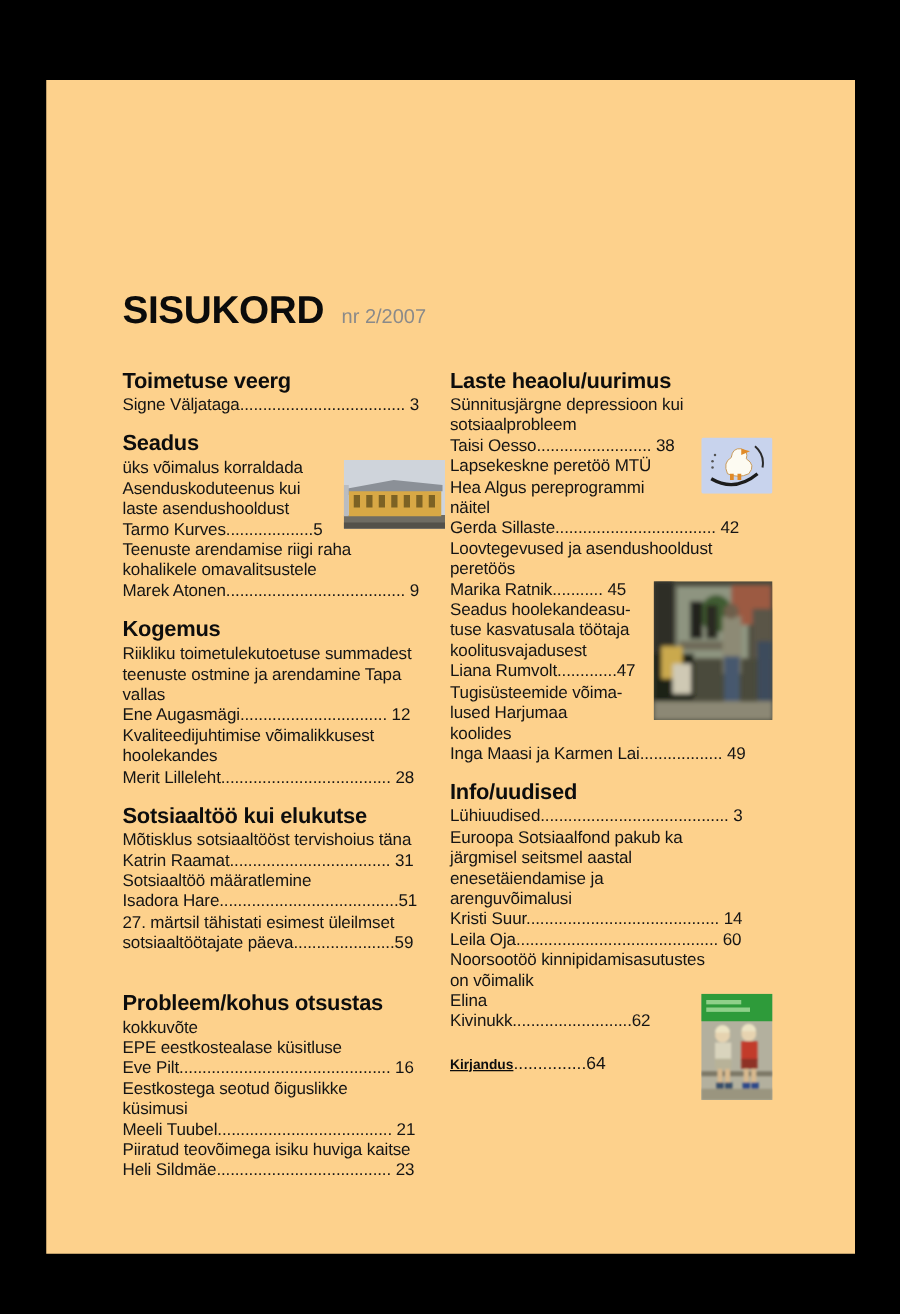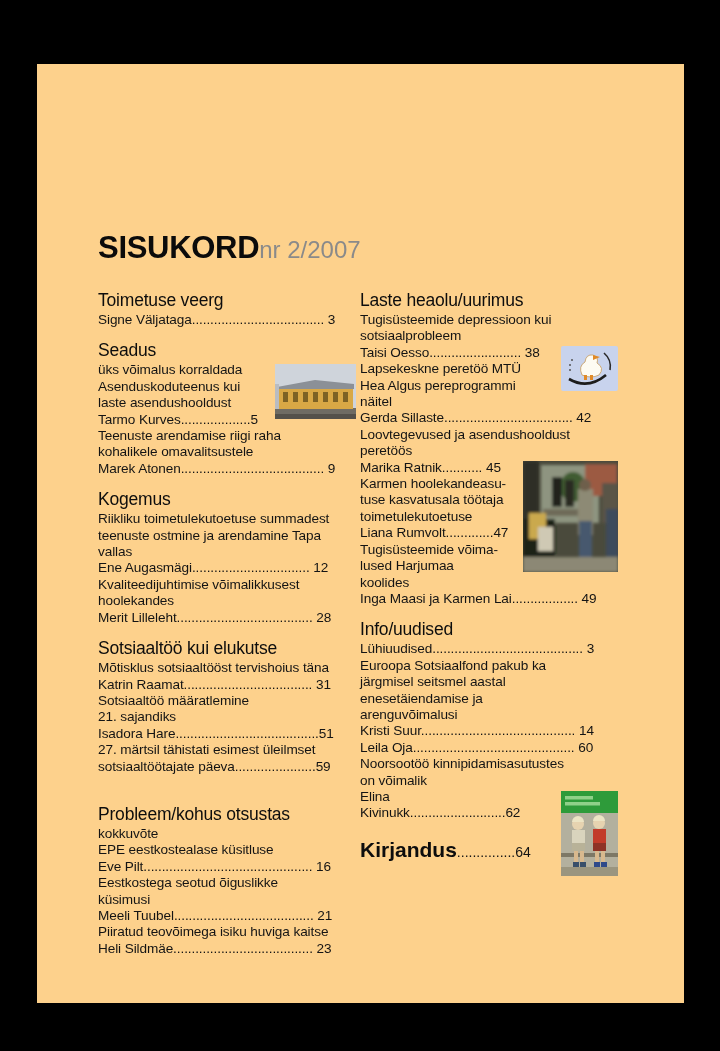--- a/index.html
+++ b/index.html
@@ -16,38 +16,38 @@
     background:var(--page-bg,#fdd18c);
     box-sizing:border-box;
     padding:168px 0 0 61px;
     overflow:hidden;
   }
   h1 {
     margin:0; font-size:31px; line-height:31px;
     font-weight:700; color:#0b0b0b; letter-spacing:-0.3px;
   }
   .issue {
-    font-size:24px; font-weight:400;
-    color:var(--issue,#8a8a8a); margin-left:0; letter-spacing:0;text-align:center;
+    font-size:16px; font-weight:400;
+    color:var(--issue,#8a8a8a); margin-left:14px; letter-spacing:0;text-align:center;
   }
   .columns { display:flex; gap:4px; margin-top:26px; }
   .col { width:258px; }
   section { margin:0; }
   h2 {
     font-size:17.5px; line-height:19px; margin:13px 0 2px;
-    color:var(--heading,#0d0d0d); font-weight:400; letter-spacing:-0.2px;
+    color:var(--heading,#0d0d0d); font-weight:700; letter-spacing:-0.2px;
   }
   .col section:first-child h2 { margin-top:0; }
   section.gap-lg h2 { margin-top:30px; }
   .ln {
     font-size:13.6px; line-height:16.4px;
     color:var(--text,#141414); letter-spacing:-0.1px;
   }
   .kirjandus { margin-top:16px; }
-  .k-label { font-size:21px; font-weight:700; color:var(--heading,#0d0d0d); }
+  .k-label { font-size:11px; font-weight:700; color:var(--heading,#0d0d0d);text-decoration:underline; }
   .k-trail { font-size:14px; color:var(--text,#141414);text-align:right; }
 
   
   .ph { float:right; display:block; }
   .ph svg { display:block; }
   .building { width:81px; height:55px; margin:2px 0 4px 7px; }
   .goose    { width:57px; height:45px; margin:1px 0 3px 7px; }
   .hallway  { width:95px; height:111px; margin:1px 0 4px 7px; }
   .cover    { width:57px; height:85px; margin:2px 0 0 7px; }
 </style>
@@ -106,21 +106,20 @@
         <div class="ln">Kvaliteedijuhtimise võimalikkusest</div>
         <div class="ln">hoolekandes</div>
         <div class="ln">Merit Lilleleht..................................... 28</div>
       </section>
 
       <section>
         <h2>Sotsiaaltöö kui elukutse</h2>
         <div class="ln">Mõtisklus sotsiaaltööst tervishoius täna</div>
         <div class="ln">Katrin Raamat................................... 31</div>
         <div class="ln">Sotsiaaltöö määratlemine</div>
-        <div class="ln">21. sajandiks</div>
         <div class="ln">Isadora Hare.......................................51</div>
         <div class="ln">27. märtsil tähistati esimest üleilmset</div>
         <div class="ln">sotsiaaltöötajate päeva......................59</div>
       </section>
 
       <section class="gap-lg">
         <h2>Probleem/kohus otsustas</h2>
         <div class="ln">kokkuvõte</div>
         <div class="ln">EPE eestkostealase küsitluse</div>
         <div class="ln">Eve Pilt.............................................. 16</div>
@@ -131,21 +130,21 @@
         <div class="ln">Heli Sildmäe...................................... 23</div>
       </section>
 
     </div>
 
     <div class="col">
 
 
       <section>
         <h2>Laste heaolu/uurimus</h2>
-        <div class="ln">Tugisüsteemide depressioon kui</div>
+        <div class="ln">Sünnitusjärgne depressioon kui</div>
         <div class="ln">sotsiaalprobleem</div>
         <span class="ph goose">
           <svg width="57" height="45" viewBox="0 0 57 45" aria-hidden="true">
             <rect width="57" height="45" rx="2" fill="#c8d3ed"></rect>
             <path d="M8 33 Q 27 44 45 29" stroke="#1c1c1c" stroke-width="2.6" fill="none"></path>
             <path d="M43 7 A 18 18 0 0 1 49 24" stroke="#2a2a2a" stroke-width="1.6" fill="none"></path>
             <path d="M21 29 q-4 -9 3 -13 q1 -8 8 -7 q6 2 4 8 q8 5 2 12 q-8 4 -17 0 z" fill="#fdfbf2" stroke="#c79a5c" stroke-width="0.8"></path>
             <polygon points="32,9 39,11 32,14" fill="#e08a28"></polygon>
             <rect x="23" y="29" width="3" height="5" fill="#e08a28"></rect>
             <rect x="29" y="29" width="3" height="5" fill="#e08a28"></rect>
@@ -183,23 +182,23 @@
               <rect x="79" y="22" width="16" height="40" fill="#5a5546"></rect>
               <rect x="83" y="48" width="12" height="55" fill="#3e4c5c"></rect>
               <rect x="0" y="58" width="32" height="53" fill="#1f2019"></rect>
               <rect x="6" y="52" width="17" height="26" fill="#caa94e"></rect>
               <rect x="15" y="66" width="15" height="24" fill="#cfc9b4"></rect>
               <rect x="0" y="96" width="95" height="15" fill="#8c8874"></rect>
             </g>
           </svg>
         </span>
         <div class="ln">Marika Ratnik........... 45</div>
-        <div class="ln">Karmen hoolekandeasu-</div>
+        <div class="ln">Seadus hoolekandeasu-</div>
         <div class="ln">tuse kasvatusala töötaja</div>
-        <div class="ln">toimetulekutoetuse</div>
+        <div class="ln">koolitusvajadusest</div>
         <div class="ln">Liana Rumvolt.............47</div>
         <div class="ln">Tugisüsteemide võima-</div>
         <div class="ln">lused Harjumaa</div>
         <div class="ln">koolides</div>
         <div class="ln">Inga Maasi ja Karmen Lai.................. 49</div>
       </section>
 
       <section>
         <h2>Info/uudised</h2>
         <div class="ln">Lühiuudised......................................... 3</div>

